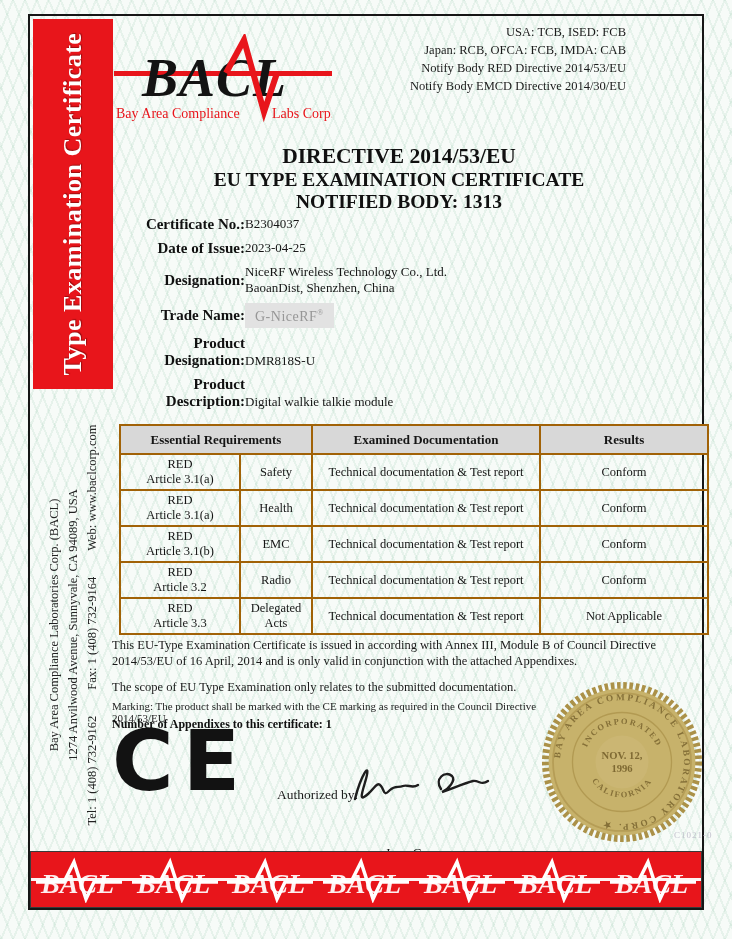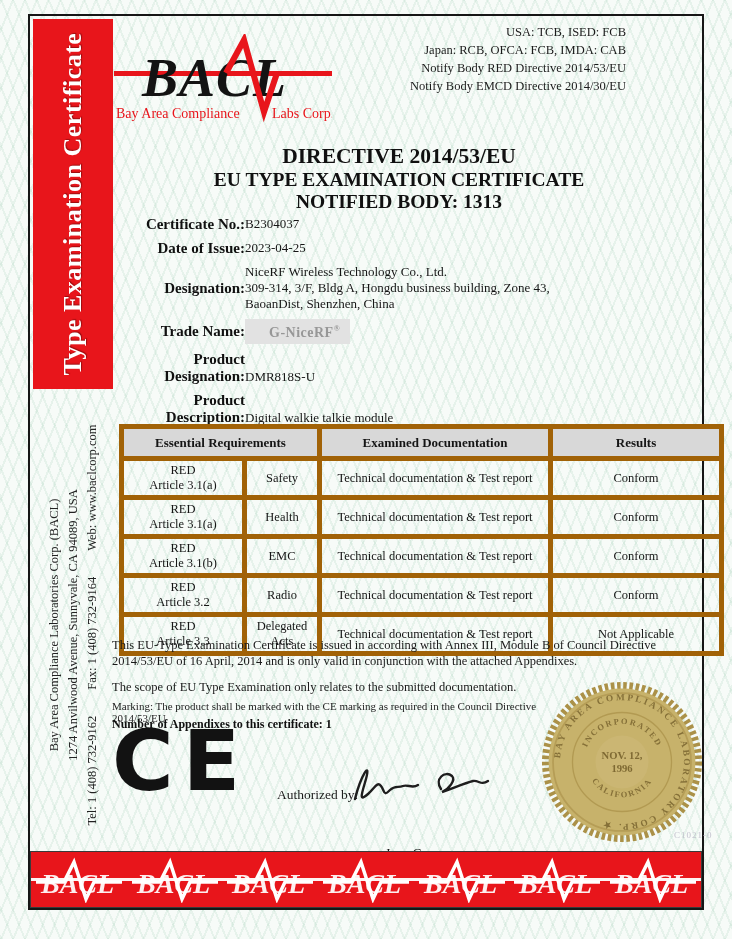--- a/index.html
+++ b/index.html
@@ -36,28 +36,28 @@
   .title .t2{font-size:19.5px;line-height:23px;}
   .title .t3{font-size:19.5px;line-height:22px;}
   
   .fields{position:absolute;left:120px;top:216px;width:480px;font-size:13px;}
   .frow{display:flex;margin-bottom:7px;align-items:flex-start;}
   .frow.center{align-items:center;}
   .frow.bottom{align-items:flex-end;font-family:Liberation Serif, serif;}
   .lbl{width:125px;text-align:right;font-weight:bold;font-size:15px;line-height:17px;flex:none;color:#101010;}
   .val{line-height:16px;}
   .badge{
-    display:inline-block;background:#e2e2e2;color:#979797;font-weight:bold;font-size:14px;
-    padding:2px 10px 3px 24px;letter-spacing:.5px;
+    display:inline-block;background:#e2e2e2;color:#979797;font-weight:normal;font-size:14px;
+    padding:2px 10px 3px 10px;letter-spacing:.5px;
   }
   .badge sup{font-size:8px;}
   
   table.req{position:absolute;left:119px;top:424px;border-collapse:collapse;border:2px solid #1d1d1d;
     font-size:12.5px;text-align:center;}
-  table.req th,table.req td{border:5px solid #a16207;padding:0 4px;}
+  table.req th,table.req td{border:2px solid #a16207;padding:0 4px;}
   table.req th{background:#d8d8d8;font-size:13px;height:27px;}
   table.req td{height:34px;line-height:15px;}
   .w-art{width:110px;} .w-asp{width:62px;} .w-doc{width:218px;margin-top:23px;} .w-res{width:158px;}
   
   .para{position:absolute;left:112px;width:566px;font-size:12.5px;line-height:16px;color:#191919;}
   .p1{top:637px;}
   .p2{top:679px;font-family:Liberation Serif, serif;}
   .marking{position:absolute;left:112px;top:700px;width:440px;font-size:11px;color:#222;}
   .appendix{position:absolute;left:112px;top:717px;font-size:12px;font-weight:bold;color:#101010;}
   .ce{
@@ -126,21 +126,20 @@
     <div class="val">B2304037</div>
   </div>
   <div class="frow">
     <div class="lbl">Date of Issue:</div>
     <div class="val">2023-04-25</div>
   </div>
   <div class="frow center">
     <div class="lbl">Designation:</div>
     <div class="val">
       <div>NiceRF Wireless Technology Co., Ltd.</div>
-      <div>309-314, 3/F, Bldg A, Hongdu business building, Zone 43,</div>
       <div>BaoanDist, Shenzhen, China</div>
     </div>
   </div>
   <div class="frow center">
     <div class="lbl">Trade Name:</div>
     <div class="val">
       <span class="badge"><span>G-NiceRF</span><sup>®</sup></span>
     </div>
   </div>
   <div class="frow bottom">

